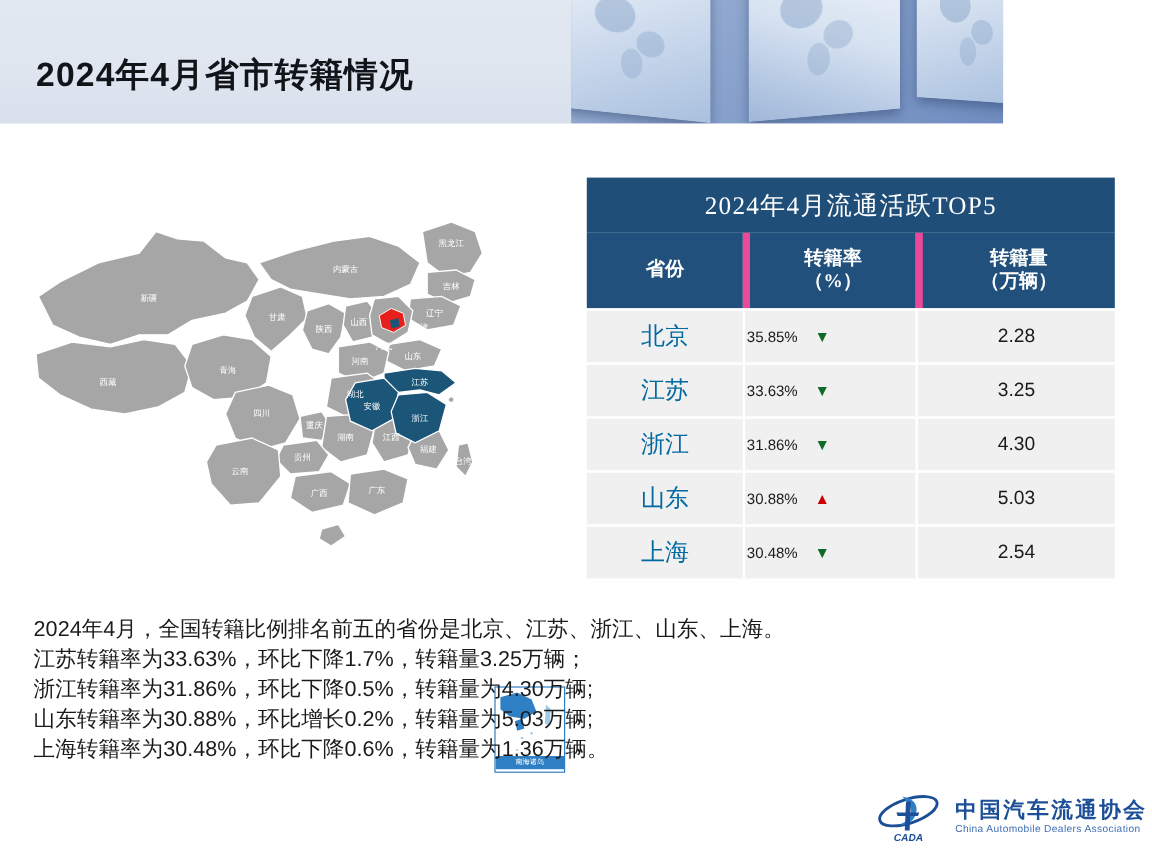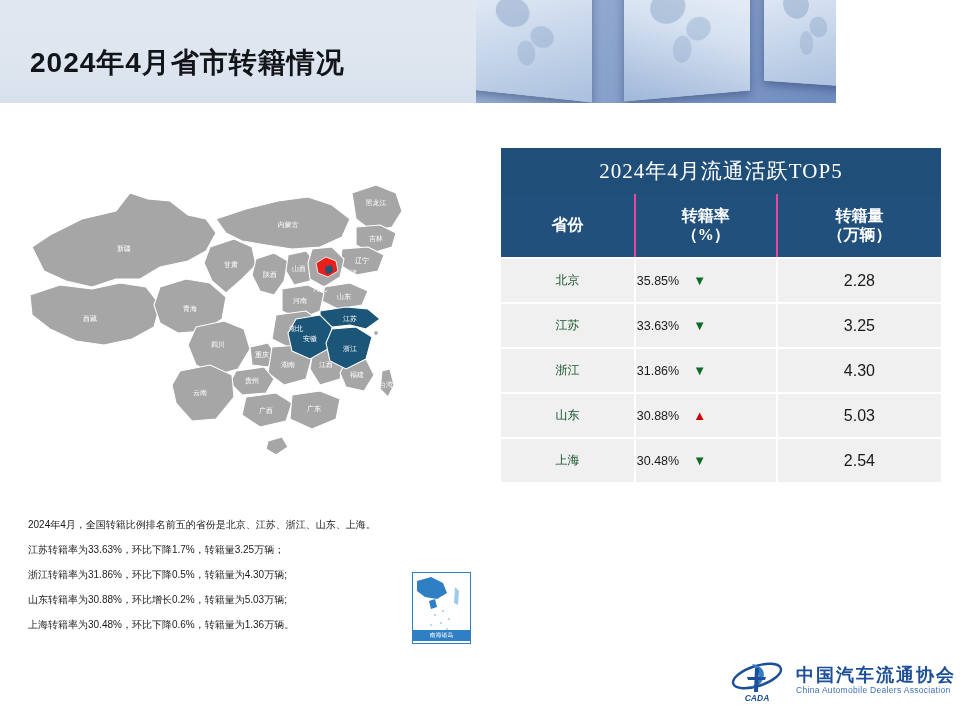--- a/index.html
+++ b/index.html
@@ -47,55 +47,55 @@
     position:absolute;left:392px;top:397px;width:57px;height:70px;
     border:1px solid #2f7fc4;background:#ffffff;overflow:hidden;
   }
   .inset-label{
     position:absolute;left:0;right:0;bottom:2px;text-align:center;
     font-size:6px;color:#ffffff;background:#2f7fc4;padding:1px 0;
   }
   
   .table{
     position:absolute;left:489px;top:148px;width:440px;
-    border-collapse:separate;border-spacing:0;margin-left:12px;
+    border-collapse:separate;border-spacing:0;
   }
   .tbl-title{
     background:#1f4e79;color:#ffffff;text-align:center;
     font-family:"Liberation Serif","DejaVu Serif",serif;
     font-size:21px;height:44px;line-height:44px;letter-spacing:1px;
   }
   .tbl-head td{
     background:#21507c;color:#ffffff;text-align:center;vertical-align:middle;
     font-family:"Liberation Serif","DejaVu Serif",serif;
     font-size:16px;font-weight:bold;height:61px;line-height:1.15;
-    border-left:2px solid #ec4899;
+    border-left:6px solid #ec4899;
   }
   .tbl-head td:first-child{border-left:none;}
   .tbl-body td{
     background:#f0f0f0;height:41px;vertical-align:middle;text-align:center;
     border-left:2px solid #ffffff;border-top:2px solid #ffffff;
   }
   .tbl-body td:first-child{border-left:none;}
   .cell-prov{
     font-family:"Liberation Serif","DejaVu Serif",serif;
-    font-size:12px;color:#14532d;
+    font-size:20px;color:#0369a1;
   }
   .cell-num{font-size:16px;color:#1a1a1a;}
   .rate-inner{
     display:flex;align-items:center;gap:14px;
   }
   .rate-val{font-size:12.5px;color:#1a1a1a;}
   .arrow{font-size:13px;line-height:1;font-weight:bold;}
   .arrow.down{color:#106b28;}
   .arrow.up{color:#cc0000;}
   
   .body-text{
     position:absolute;left:28px;top:512px;width:620px;
-    font-size:10px;color:#1a1a1a;line-height:25px;
+    font-size:18px;color:#1a1a1a;line-height:25px;
   }
   .body-text p{margin:0;white-space:nowrap;}
   
   .logo{
     position:absolute;left:730px;top:657px;width:215px;height:48px;
     display:flex;align-items:center;gap:8px;
   }
   .logo-mark{width:58px;height:44px;flex:0 0 58px;position:relative;}
   .logo-txt{display:flex;flex-direction:column;justify-content:center;}
   .logo-cn{

